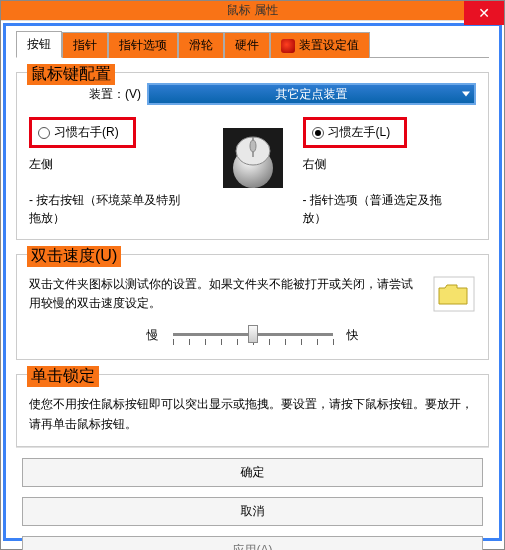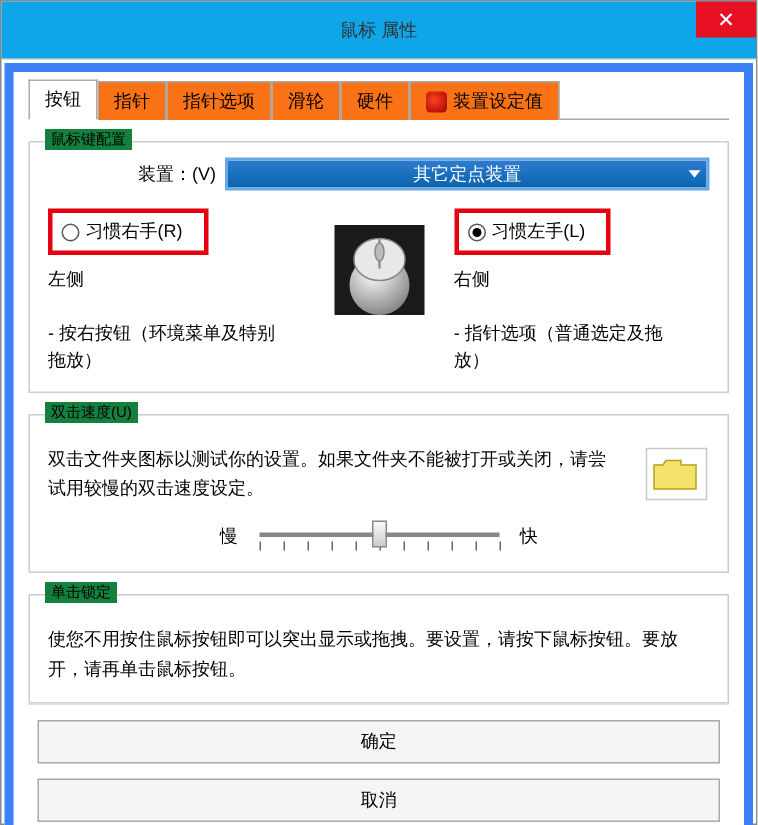--- a/index.html
+++ b/index.html
@@ -11,22 +11,22 @@
     color: #000;
   }
   .dialog {
     width: 505px;
     height: 550px;
     background: #fff;
     border: 1px solid #888;
     position: relative;
   }
   .titlebar {
-    height: 39px;
-    background: #0ea5e9;
+    height: 20px;
+    background: #f97316;
     border-bottom: 1px solid #ddd;
     display: flex;
     align-items: center;
     justify-content: center;
     position: relative;
     color: #333;
   }
   .titlebar .title-text {
     font-size: 12px;
   }
@@ -42,21 +42,21 @@
     align-items: center;
     justify-content: center;
     font-size: 14px;
     cursor: pointer;
   }
   .body {
     padding: 6px 10px 10px 10px;
     height: calc(100% - 30px);
     display: flex;
     flex-direction: column;
-    border: 6px solid #3b82f6;
+    border: 3px solid #3b82f6;
     margin: 2px;
     background: #fff;
   }
   .tabs {
     display: flex;
     align-items: flex-end;
     border-bottom: 1px solid #aaa;
     height: 26px;
     margin-bottom: 8px;
   }
@@ -94,23 +94,23 @@
   .groupbox {
     border: 1px solid #ccc;
     padding: 10px 12px 12px 12px;
     position: relative;
     margin-top: 6px;
   }
   .groupbox .legend {
     position: absolute;
     top: -9px;
     left: 10px;
-    background: #15803d;
+    background: #f97316;
     padding: 0 4px;
-    font-size: 10px;
+    font-size: 16px;
   }
   .device-row {
     display: flex;
     align-items: center;
     gap: 6px;
     margin-bottom: 12px;
     padding-left: 60px;
   }
   .select-box {
     flex: 1;

